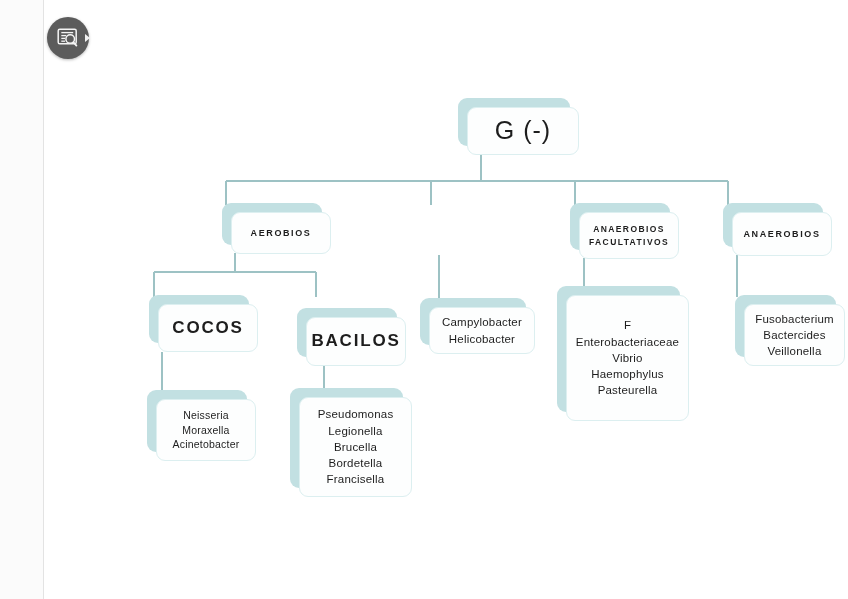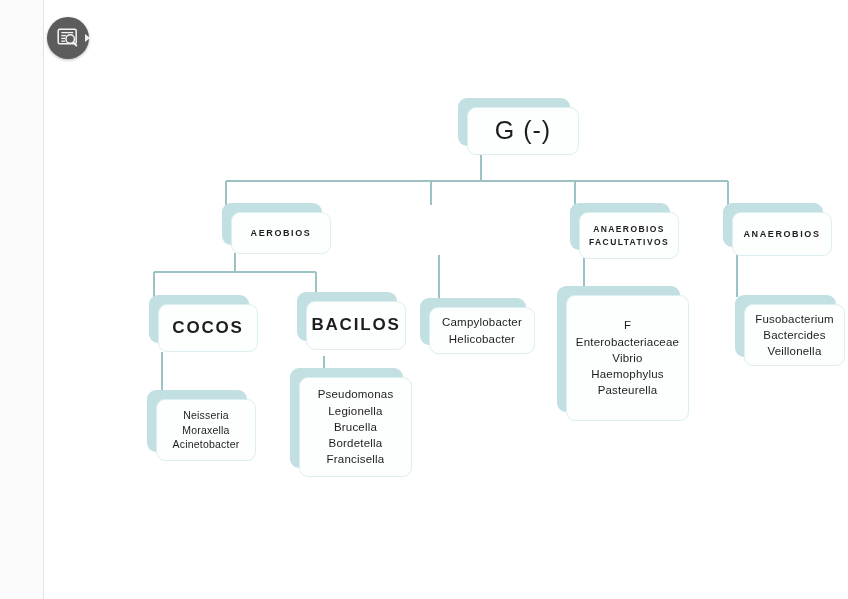--- a/index.html
+++ b/index.html
@@ -197,21 +197,21 @@
         </div>
       </div>
 
       <div class="node t-sub" style="left:104px; top:295px; width:100px; height:48px;">
         <div class="plate"></div>
         <div class="card">
           <span class="label">COCOS</span>
         </div>
       </div>
 
-      <div class="node t-sub" style="left:252px; top:292px; width:100px; height:49px;">
+      <div class="node t-sub" style="left:252px; top:308px; width:100px; height:49px;">
         <div class="plate"></div>
         <div class="card">
           <span class="label">BACILOS</span>
         </div>
       </div>
 
       <div class="node t-list" style="left:375px; top:298px; width:106px; height:47px;padding-left:35px;">
         <div class="plate"></div>
         <div class="card">
           <span class="label">Campylobacter
@@ -241,21 +241,21 @@
 
       <div class="node t-list-s" style="left:102px; top:390px; width:100px; height:62px;">
         <div class="plate"></div>
         <div class="card">
           <span class="label">Neisseria
 Moraxella
 Acinetobacter</span>
         </div>
       </div>
 
-      <div class="node t-list" style="left:245px; top:368px; width:113px; height:100px;padding-left:38px;">
+      <div class="node t-list" style="left:245px; top:388px; width:113px; height:100px;padding-left:38px;">
         <div class="plate"></div>
         <div class="card">
           <span class="label">Pseudomonas
 Legionella
 Brucella
 Bordetella
 Francisella</span>
         </div>
       </div>
 

